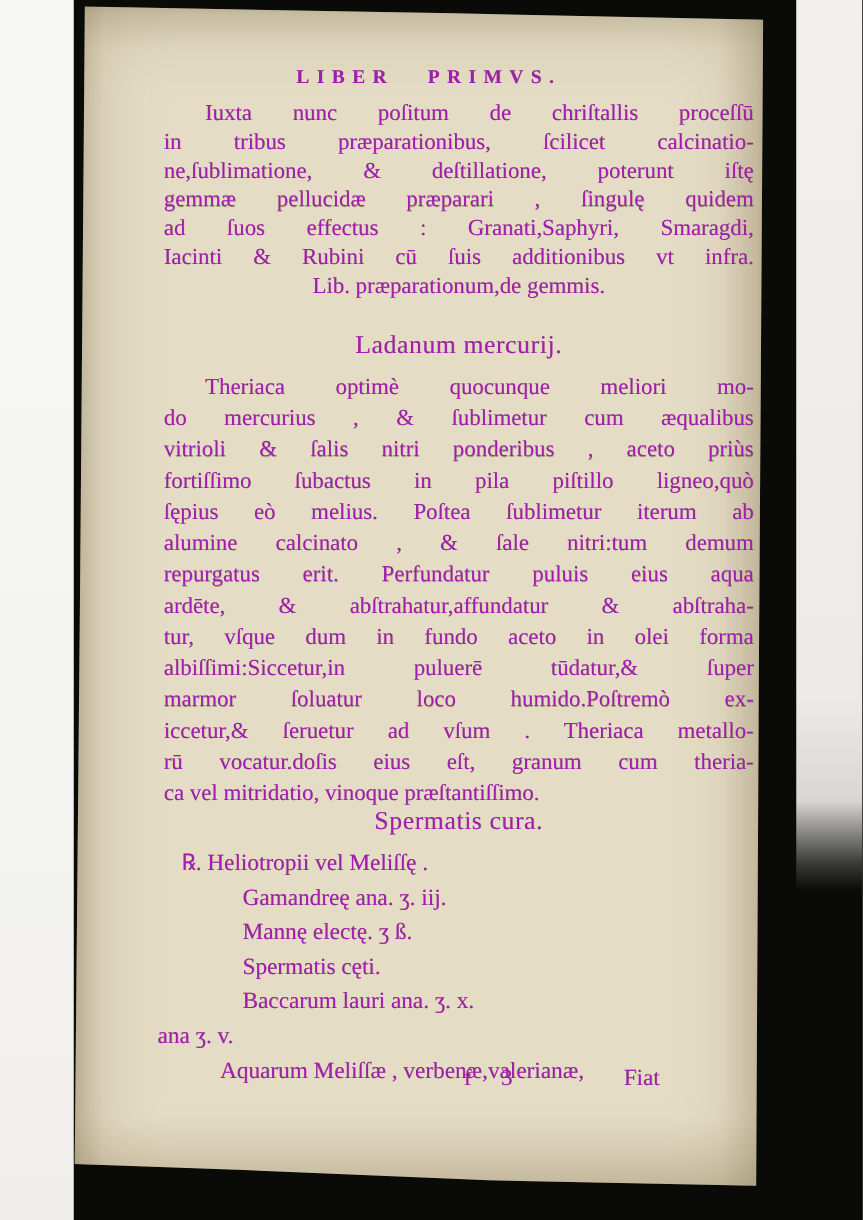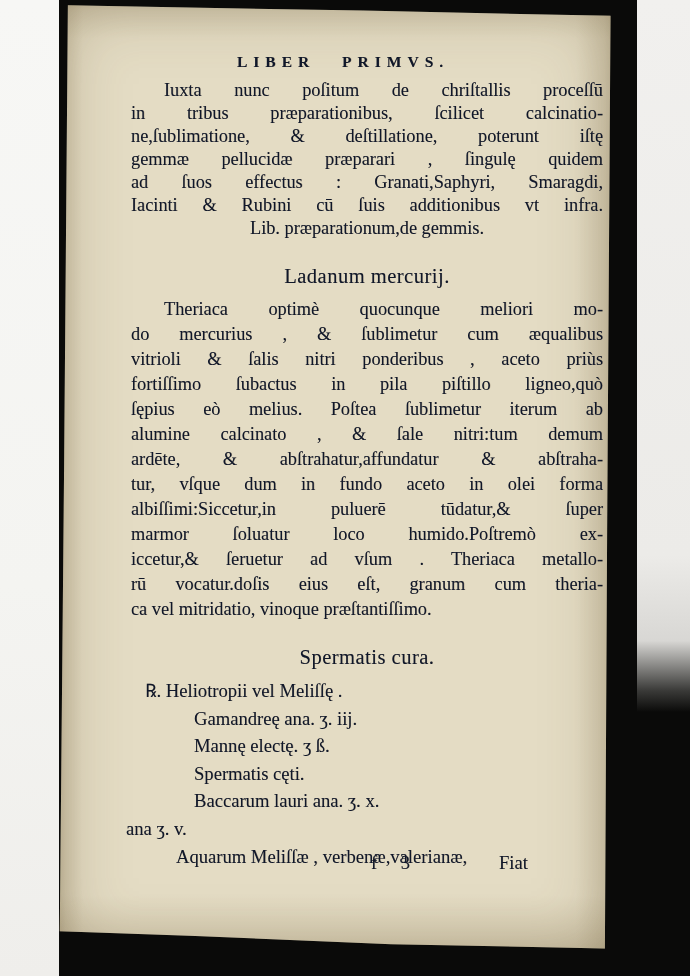--- a/index.html
+++ b/index.html
@@ -1,17 +1,17 @@
 <!DOCTYPE html>
 <html><head>
 <meta charset="utf-8">
 <style>
   html,body{margin:0;padding:0;background:#0a0a09;}
   #stage{position:relative;width:690px;height:976px;background:#0a0a09;overflow:hidden;
-         font-family:"Liberation Serif", serif;color:#0f172a;}
+         font-family:"Liberation Serif", serif;color:#a21caf;}
   .edge-strip{position:absolute;top:0;}
   #left-strip{left:0;width:59px;height:976px;background:linear-gradient(180deg,#f7f7f5 0%,#f4f4f1 60%,#efeeeb 100%);}
   #right-strip{left:637px;width:53px;height:712px;
     background:linear-gradient(180deg,#f1f0ee 0%,#ecebe8 78%,#d8d7d4 90%,#3a3a38 97%,#0a0a09 100%);}
   #page{position:absolute;left:55px;top:0;width:560px;height:962px;
     clip-path:polygon(2.3% 0.55%,55% 1.1%,99.2% 1.65%,98.6% 55%,98.2% 98.6%,60% 98.15%,25% 97.3%,0.85% 96.8%,1.6% 50%);
     background:radial-gradient(ellipse at 45% 38%,#ebe3cc 0%,#e6decб 40%,#e3dac2 60%,#d9d0b8 82%,#c9bfa3 97%);
     background-color:#e4dcc4;}
   #page .vignette{position:absolute;inset:0;
     box-shadow:inset 0 0 70px rgba(95,75,40,.38), inset 0 0 10px rgba(70,52,28,.28);
@@ -77,20 +77,21 @@
       <div id="heading-ladanum" class="sec-heading">Ladanum mercurij.</div>
 
       <div id="para2" class="para">
         <div>
             <div class="jline indent">Theriaca optimè quocunque meliori mo-</div>
             <div class="jline">do mercurius , &amp; ſublimetur cum æqualibus</div>
             <div class="jline">vitrioli &amp; ſalis nitri ponderibus , aceto priùs</div>
             <div class="jline">fortiſſimo ſubactus in pila piſtillo ligneo,quò</div>
             <div class="jline">ſępius eò melius. Poſtea ſublimetur iterum ab</div>
             <div class="jline">alumine calcinato , &amp; ſale nitri:tum demum</div>
+            <div class="jline">repurgatus erit. Perfundatur puluis eius aqua</div>
             <div class="jline">ardēte, &amp; abſtrahatur,affundatur &amp; abſtraha-</div>
             <div class="jline">tur, vſque dum in fundo aceto in olei forma</div>
             <div class="jline">albiſſimi:Siccetur,in puluerē tūdatur,&amp; ſuper</div>
             <div class="jline">marmor ſoluatur loco humido.Poſtremò ex-</div>
             <div class="jline">iccetur,&amp; ſeruetur ad vſum . Theriaca metallo-</div>
             <div class="jline">rū vocatur.doſis eius eſt, granum cum theria-</div>
           </div>
         <div>ca vel mitridatio, vinoque præſtantiſſimo.</div>
       </div>
 

